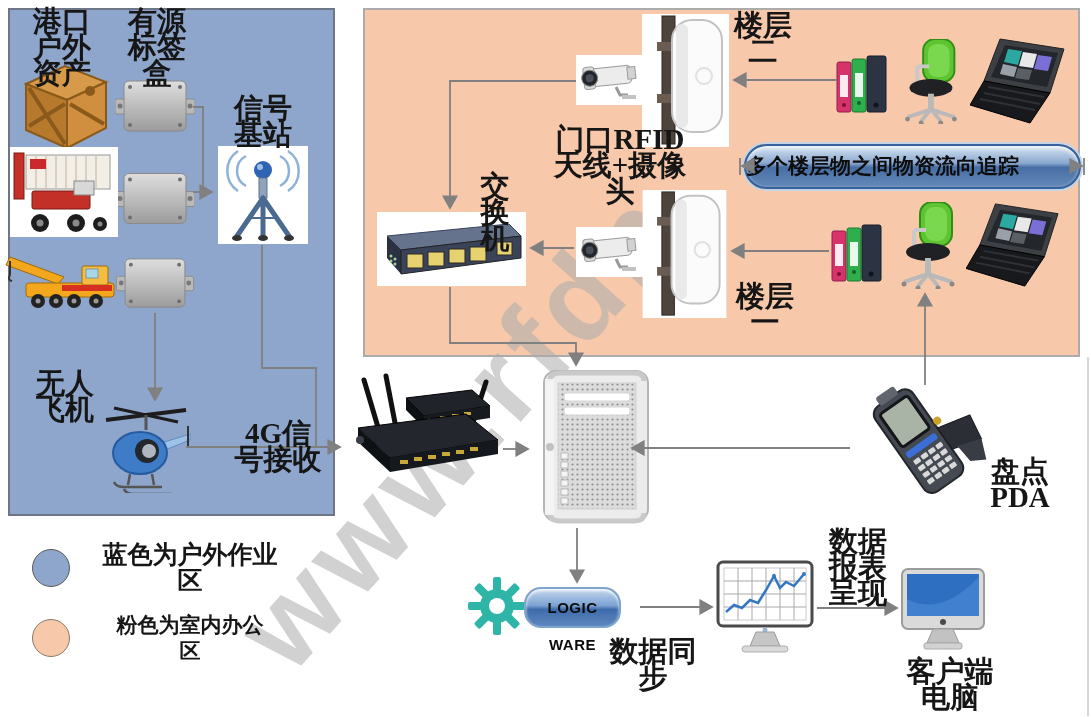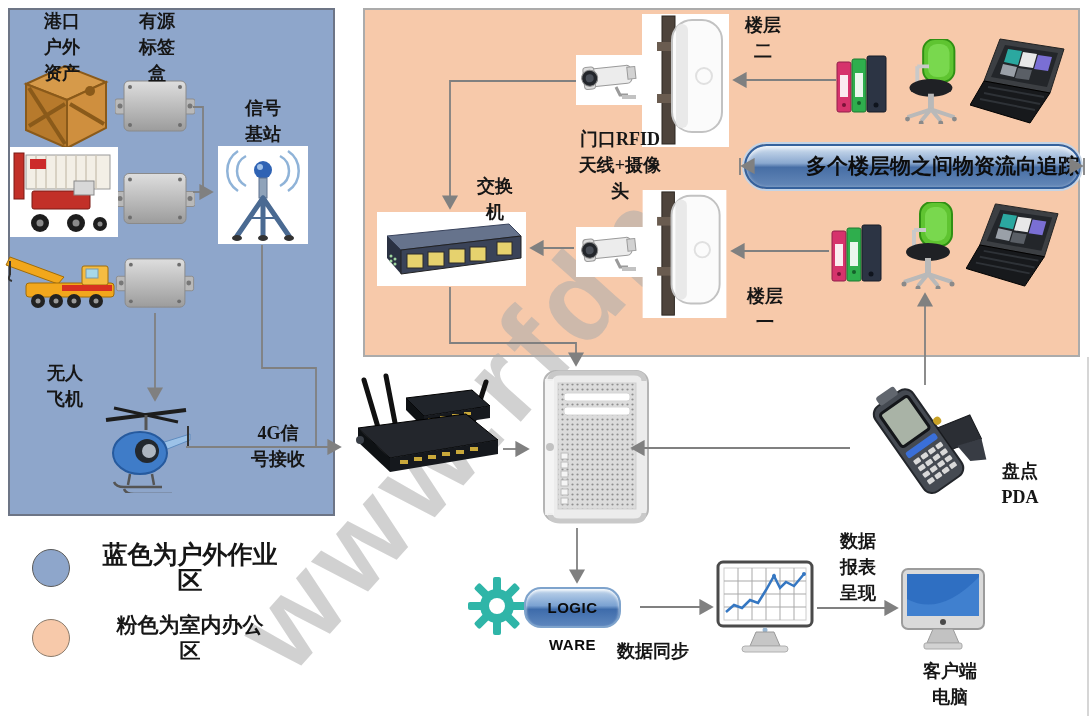--- a/index.html
+++ b/index.html
@@ -2,32 +2,32 @@
 <html><head>
 <meta charset="utf-8">
 <style>
   html,body{margin:0;padding:0;background:#fff;}
   .canvas{position:relative;width:1091px;height:717px;background:#fff;overflow:hidden;
           font-family:"Liberation Serif","DejaVu Serif",serif;}
   .region{position:absolute;box-sizing:border-box;}
   .region.blue{left:8px;top:8px;width:327px;height:508px;background:#8EA6CB;border:2px solid #6d7586;}
   .region.pink{left:363px;top:8px;width:717px;height:349px;background:#F7C9AA;border:2px solid #ababab;}
   .lbl{position:absolute;font-weight:700;color:#161616;white-space:pre-line;text-align:center;
-       font-size:18px;line-height:26px;z-index:30;}
+       font-size:29px;line-height:26px;z-index:30;}
   .icon{position:absolute;z-index:20;}
   svg{display:block;}
   .connectors{position:absolute;left:0;top:0;z-index:25;pointer-events:none;}
   .watermark{position:absolute;left:40px;top:360px;width:840px;text-align:center;
        transform:rotate(-48deg);font-family:"Liberation Sans","DejaVu Sans",sans-serif;
        font-size:118px;font-weight:700;color:rgba(172,172,172,0.55);letter-spacing:8px;z-index:5;}
   .capsule{position:absolute;left:744px;top:144px;width:337px;height:45px;z-index:22;
        border-radius:23px;border:2px solid #35619c;box-sizing:border-box;
        background:linear-gradient(#d4e2f1 0%,#8aa8cf 42%,#476ea5 52%,#6488b8 100%);
        box-shadow:inset 0 2px 4px rgba(255,255,255,.8), 0 0 0 2px #c4d4e6;
-       font-size:21px;font-weight:700;color:#0d0d0d;text-align:right;line-height:41px;}
+       font-size:21px;font-weight:700;color:#0d0d0d;text-align:left;line-height:41px;}
   .logicware{position:absolute;left:524px;top:587px;width:97px;height:41px;z-index:22;
        border-radius:17px;border:2px solid #7ea3cc;box-sizing:border-box;
        background:linear-gradient(#c3d7ec 0%,#7ba2d2 45%,#3e6cab 55%,#5d86bd 100%);
        box-shadow:inset 0 2px 3px rgba(255,255,255,.85);
        font-family:"Liberation Sans","DejaVu Sans",sans-serif;
        font-size:15px;font-weight:700;color:#0b0b0b;text-align:center;line-height:37px;letter-spacing:.5px;}
   .legend-swatch{position:absolute;width:38px;height:38px;border-radius:50%;box-sizing:border-box;
        border:1.5px solid #5a5a5a;z-index:20;}
   .lg-blue{left:32px;top:549px;background:#8EA6CB;}
   .lg-pink{left:32px;top:619px;background:#F7C9AA;border-color:#8a7a6a;}
@@ -445,21 +445,21 @@
   </svg>
 
   <div class="lbl" style="left:20px;top:8px;width:84px">港口
 户外
 资产</div>
   <div class="lbl" style="left:117px;top:8px;width:80px">有源
 标签
 盒</div>
   <div class="lbl" style="left:226px;top:95px;width:74px">信号
 基站</div>
-  <div class="lbl" style="left:28px;top:360px;width:74px">无人
+  <div class="lbl" style="left:28px;top:370px;width:74px">无人
 飞机</div>
   <div class="lbl" style="left:220px;top:420px;width:116px">4G信
 号接收</div>
 
   <div class="lbl" style="left:552px;top:126px;width:136px">门口RFID
 天线+摄像
 头</div>
   <div class="lbl" style="left:468px;top:173px;width:54px">交换
 机</div>
   <div class="lbl" style="left:728px;top:12px;width:70px">楼层

